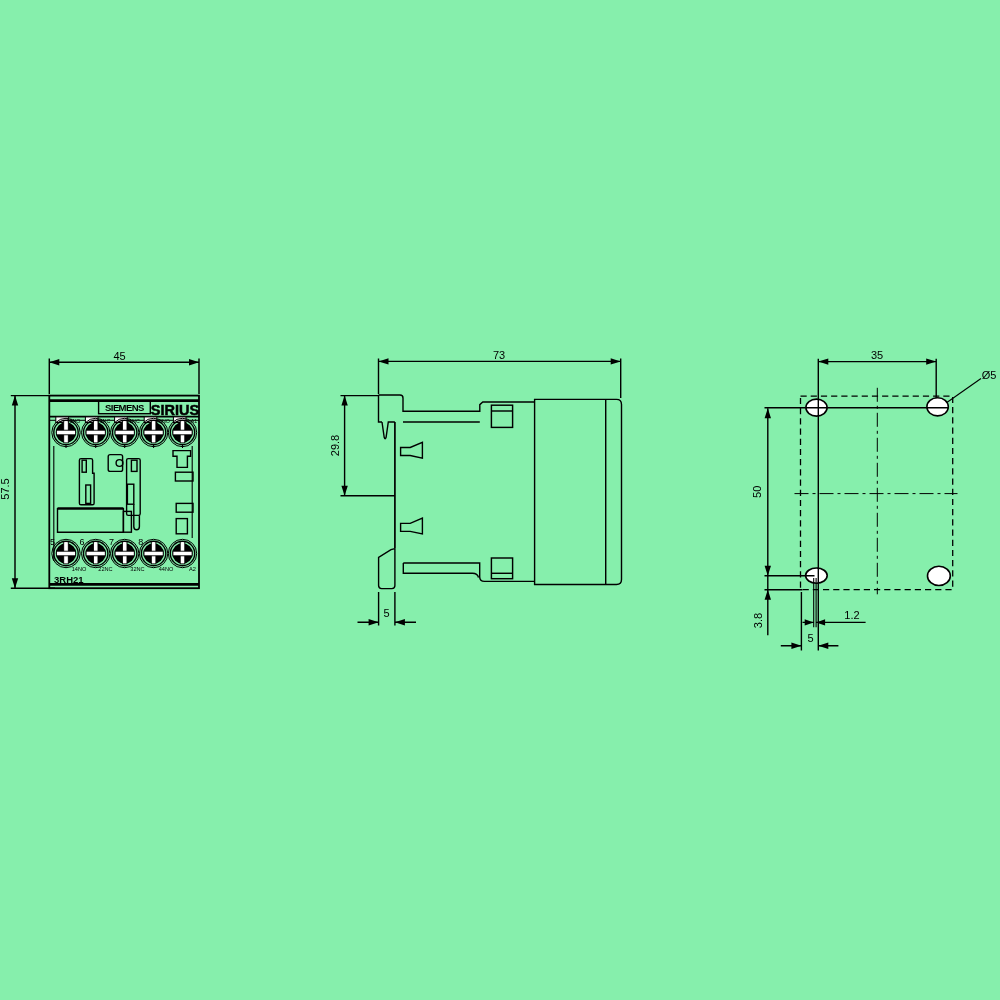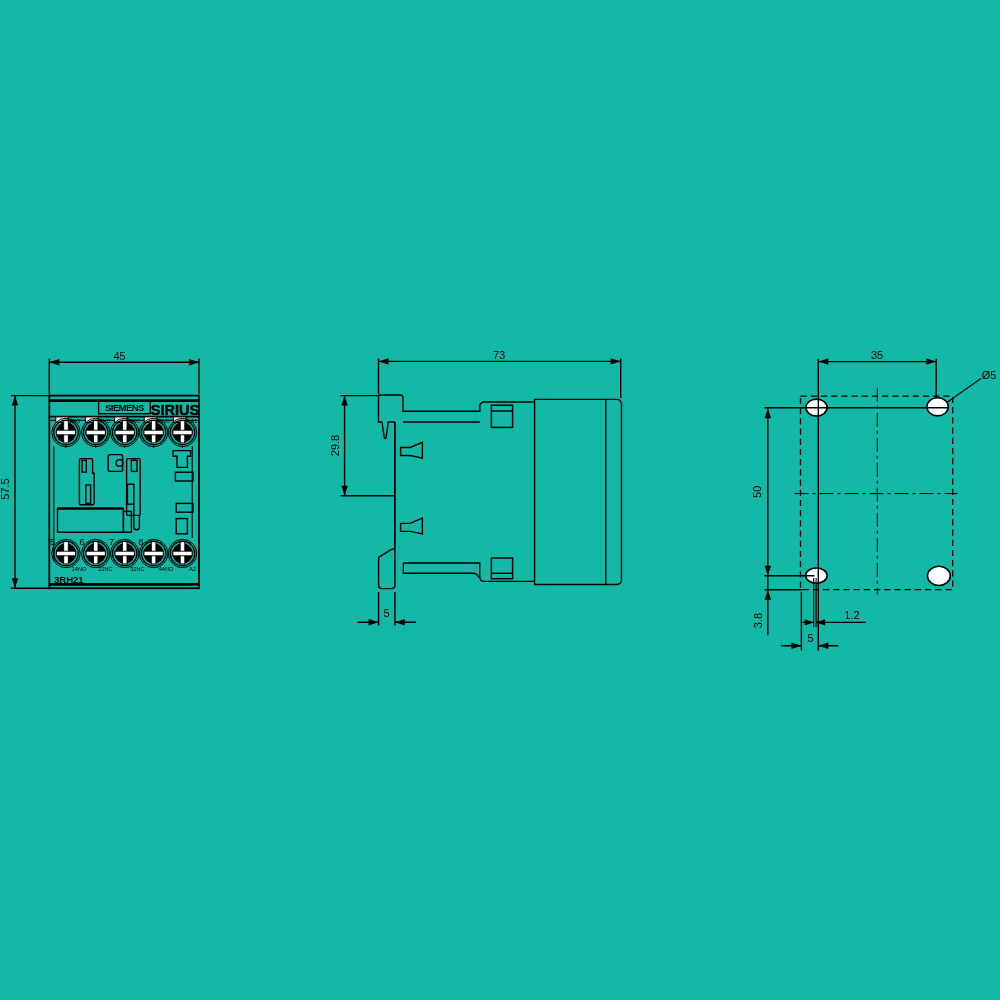--- a/index.html
+++ b/index.html
@@ -1,16 +1,16 @@
 <!DOCTYPE html>
 <html><head>
 <meta charset="utf-8">
 <style>
   html,body{margin:0;padding:0;background:#fff;}
-  .page{width:1000px;height:1000px;position:relative;background:#14b8a6;font-family:"Liberation Sans", sans-serif;}
+  .page{width:1000px;height:1000px;position:relative;background:#86efac;font-family:"Liberation Sans", sans-serif;}
   svg{position:absolute;left:0;top:0;}
   text{font-family:"Liberation Sans", sans-serif;fill:#000;-webkit-font-smoothing:antialiased;}
 </style>
 </head>
 <body>
 <div class="page">
 <svg width="1000" height="1000" viewBox="0 0 1000 1000">
 <g stroke="#000" fill="none" stroke-width="1.7">
 
 <g>

